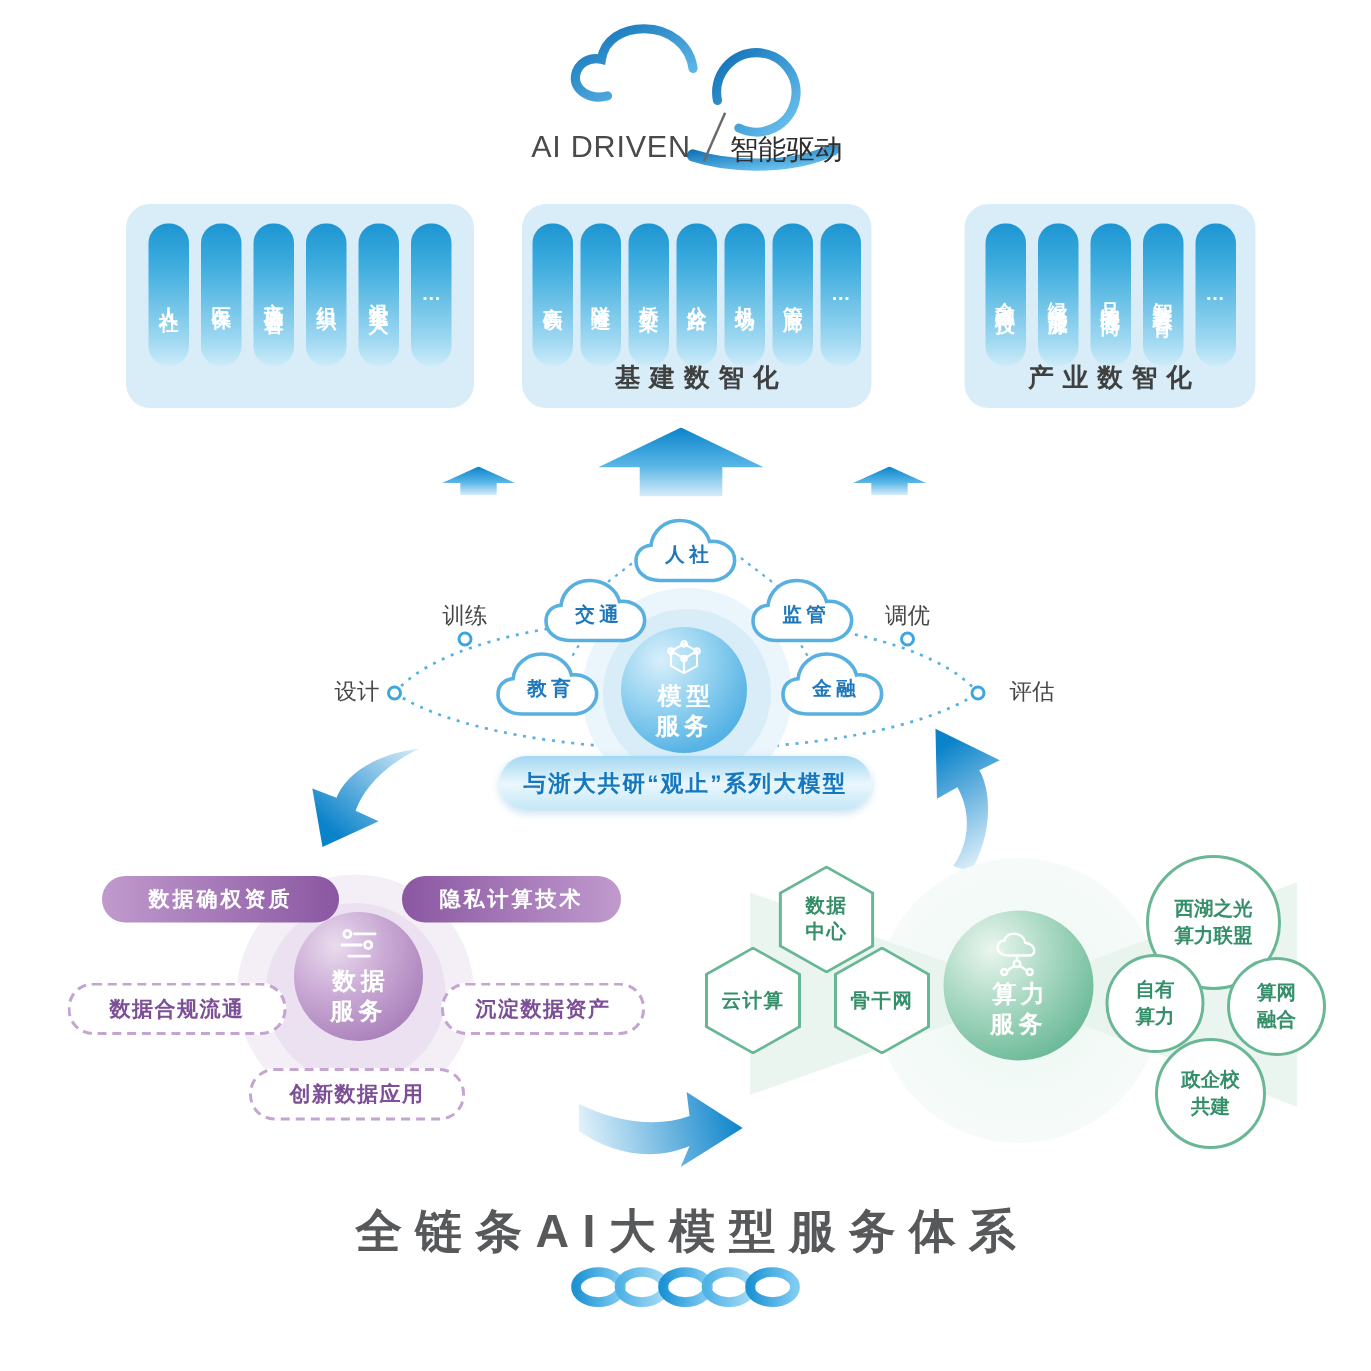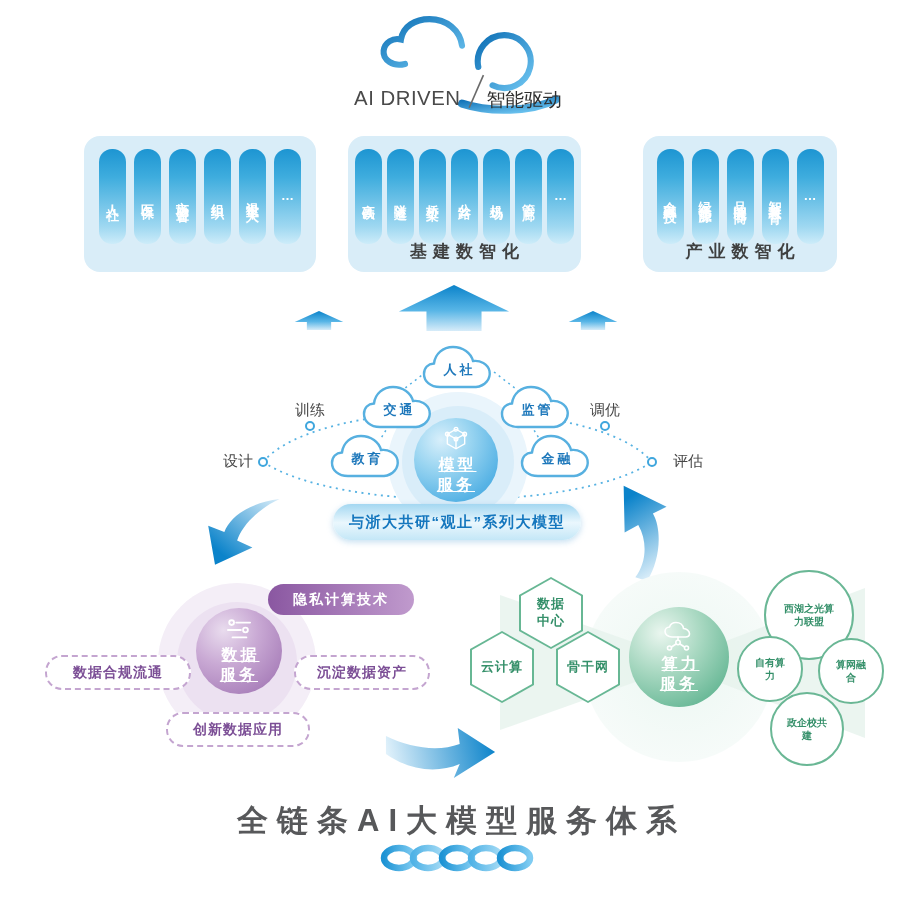--- a/index.html
+++ b/index.html
@@ -28,21 +28,21 @@
 
   
   .orbit-layer { position:absolute; left:230px; top:340px; width:470px; height:180px; pointer-events:none; }
   .stage-label { position:absolute; width:60px; text-align:center; font-size:15px; color:#474747; }
 
   .cloud { position:absolute; width:76px; height:48px; }
   .cloud svg { position:absolute; inset:0; }
   .cloud span { position:absolute; left:0; right:0; top:56%; transform:translateY(-50%); text-align:center; color:#1e78bb; font-weight:700; font-size:13px; letter-spacing:3px; text-indent:3px; }
 
   .glow { position:absolute; border-radius:50%; }
-  .center-circle { position:absolute; border-radius:50%; display:flex; flex-direction:column; align-items:center; justify-content:center; color:#fff; font-weight:700;text-decoration:underline; }
+  .center-circle { position:absolute; border-radius:50%; display:flex; flex-direction:column; align-items:center; justify-content:center; color:#fff; font-weight:700; }
   .center-circle .c-label { text-align:center; line-height:1.25; font-size:16px; letter-spacing:3px; text-indent:3px; width:46px; }
   #model-circle { left:414px; top:418px; width:84px; height:84px;
       background:radial-gradient(circle at 32% 26%, #d8effb 0%, #9ad5f1 35%, #57b3e5 75%, #3fa3dc 100%); }
   #data-circle { left:196px; top:608px; width:86px; height:86px;
       background:radial-gradient(circle at 32% 26%, #e9dcee 0%, #c9a9d4 40%, #9a6cae 100%); }
   #compute-circle { left:629px; top:607px; width:100px; height:100px;
       background:radial-gradient(circle at 32% 26%, #eaf6ef 0%, #a8d8c1 40%, #4aa982 100%); }
   .c-icon { margin-bottom:3px; }
 
   .banner { position:absolute; left:333px; top:504px; width:248px; height:36px; border-radius:18px;
@@ -74,21 +74,21 @@
   .hex-inner { position:absolute; inset:2px; clip-path:polygon(50% 0,100% 25%,100% 75%,50% 100%,0 75%,0 25%);
                background:#ffffff; display:flex; align-items:center; justify-content:center; }
   .hex-inner span { color:#35906a; font-weight:700; font-size:13px; letter-spacing:1px; text-align:center; line-height:1.3; }
   .hex-inner span.two-line { width:34px; }
   #hex-0 { left:519px; top:577px; }
   #hex-1 { left:470px; top:631px; }
   #hex-2 { left:556px; top:631px; }
   #hex-3 { left:512px; top:685px; }
   .gcircle { position:absolute; background:#fff; border:2px solid #6ab795; border-radius:50%;
              display:flex; align-items:center; justify-content:center; color:#35906a; font-weight:700;
-             font-size:10px; text-align:center; line-height:1.35; }
+             font-size:13px; text-align:center; line-height:1.35; }
   #gcircle-0 { left:764px; top:570px; width:86px; height:86px; }
   #gcircle-1 { left:737px; top:636px; width:62px; height:62px; }
   #gcircle-2 { left:818px; top:638px; width:62px; height:62px; z-index:3; }
   #gcircle-3 { left:770px; top:692px; width:70px; height:70px; }
   .w58 { width:58px; } .w34 { width:34px; } .w48 { width:48px; }
 
   
   .main-title { position:absolute; top:800px; left:0; width:100%; text-align:center;
                 font-size:31px; font-weight:700; color:#57585a; letter-spacing:9px; text-indent:9px; }
   .chain { position:absolute; left:380px; top:841px; width:154px; height:34px; }
@@ -308,20 +308,21 @@
     <path d="M38,103 C51,82 54,50 44,32 L58,25 L14,3 L15,52 L29,44 C39,62 37,84 26,99 Z" fill="url(#gArrowUR)"></path>
   </svg>
   <svg class="curve-arrow" style="left:383px;top:722px;width:118px;height:62px" viewBox="0 0 120 62" preserveAspectRatio="none">
     <path d="M3,32 C26,48 54,52 78,42 L72,56 L114,30 L76,6 L78,22 C56,30 28,26 3,14 Z" fill="url(#gArrowRt)"></path>
   </svg>
 
   
   <div class="p-backdrop" style="left:158px;top:583px;width:158px;height:158px;background:#f4eef7"></div>
   <div class="p-backdrop" style="left:177px;top:602px;width:120px;height:120px;background:#ece1f1"></div>
 
+  <div class="ptag" id="ptag-0">数据确权资质</div>
   <div class="ptag" id="ptag-1">隐私计算技术</div>
 
   <div class="center-circle" id="data-circle">
     <svg class="c-icon" width="28" height="24" viewBox="0 0 30 26">
       <g fill="none" stroke="#fff" stroke-width="2" stroke-linecap="round">
         <circle cx="7" cy="5" r="2.6"></circle>
           <line x1="12" y1="5" x2="27" y2="5"></line>
         <line x1="3" y1="13" x2="17" y2="13"></line>
           <circle cx="22" cy="13" r="2.6"></circle>
         <line x1="8" y1="21" x2="23" y2="21"></line>

